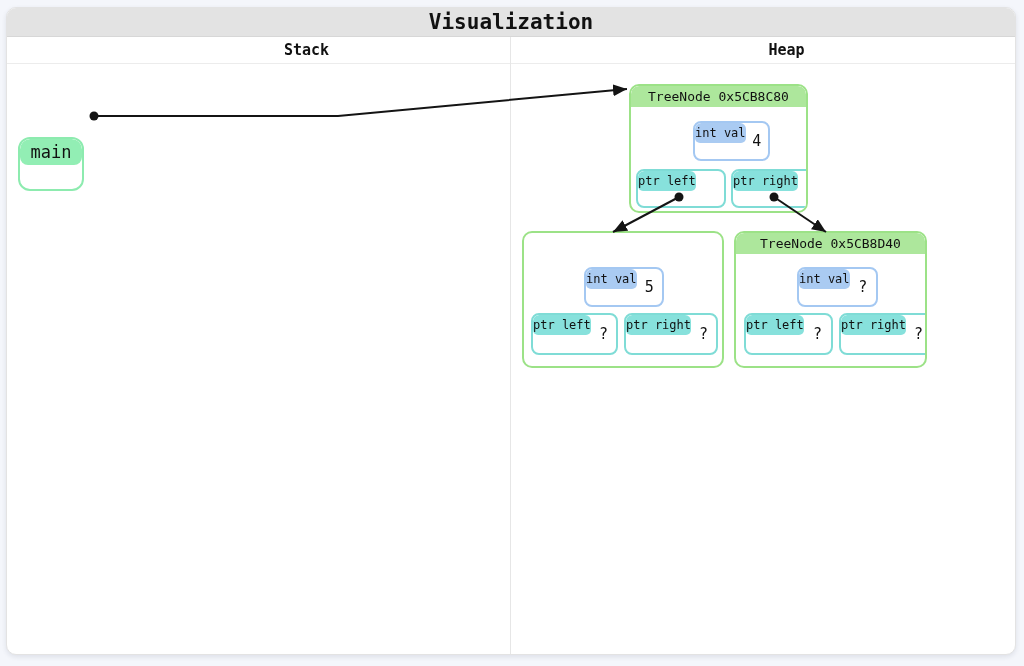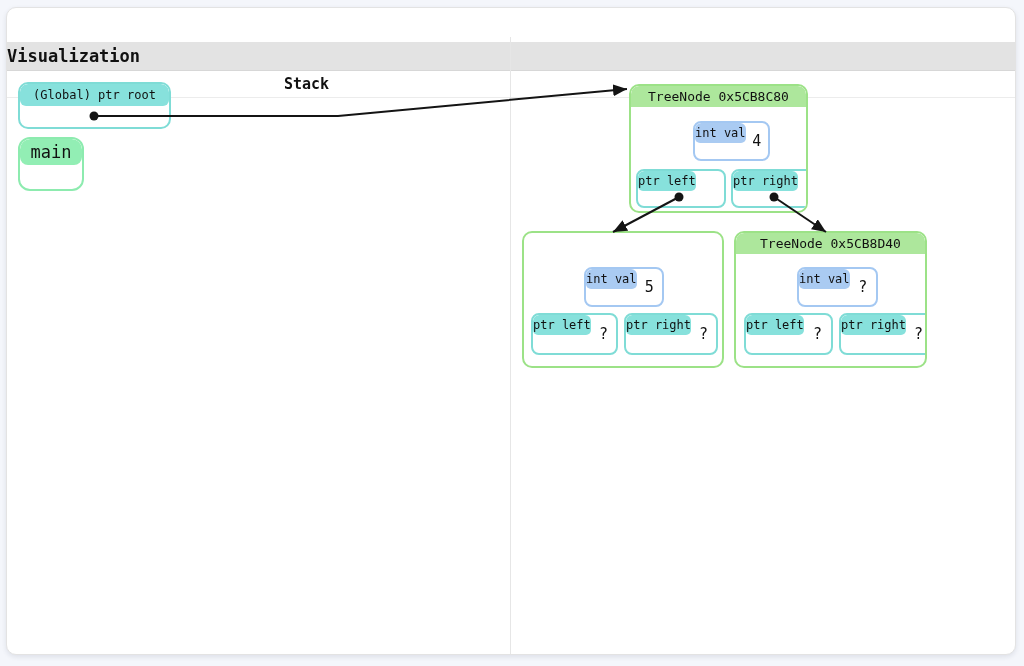--- a/index.html
+++ b/index.html
@@ -16,22 +16,22 @@
     background:#fff;
     border:1px solid #e3e3e3;
     border-radius:10px;
     box-shadow:0 2px 5px rgba(30,40,70,0.10);
     overflow:hidden;
   }
   .titlebar {
     height:29px;
     background:var(--titlebar-gray,#e3e3e3);
     border-bottom:1px solid #d7d7d7;
-    display:flex; align-items:center; justify-content:flex-start;
-    font-weight:bold; font-size:17px;margin-top:34px;
+    display:flex; align-items:center; justify-content:center;
+    font-weight:bold; font-size:21px;
   }
   .colheads {
     height:27px; display:flex;
     border-bottom:1px solid #ececec;
     background:#fff;
     padding-left:48px;
   }
   .colhead {
     display:flex; align-items:center; justify-content:center;
     font-weight:bold; font-size:15px;
@@ -81,27 +81,25 @@
 <body>
 
 <div class="viz-window">
 
   <div class="titlebar">
     <span>Visualization</span>
   </div>
 
   <div class="colheads">
     <div class="colhead stack">Stack</div>
+    <div class="colhead heap">Heap</div>
   </div>
 
   <div class="v-divider"></div>
 
-  <div class="membox pointerbox" style="left:11px; top:74px; width:153px; height:47px;">
-    <div class="head">(Global) ptr root</div>
-  </div>
 
   <div class="membox framebox" style="left:11px; top:129px; width:66px; height:54px;">
     <div class="head">main</div>
   </div>
 
   <div class="membox nodebox" style="left:622px; top:76px; width:179px; height:129px;">
     <div class="head">TreeNode 0x5CB8C80</div>
     <div class="field blue" style="left:62px; top:35px; width:77px; height:40px;">
       <div class="fhead">int val</div>
       <div class="fval">4</div>

